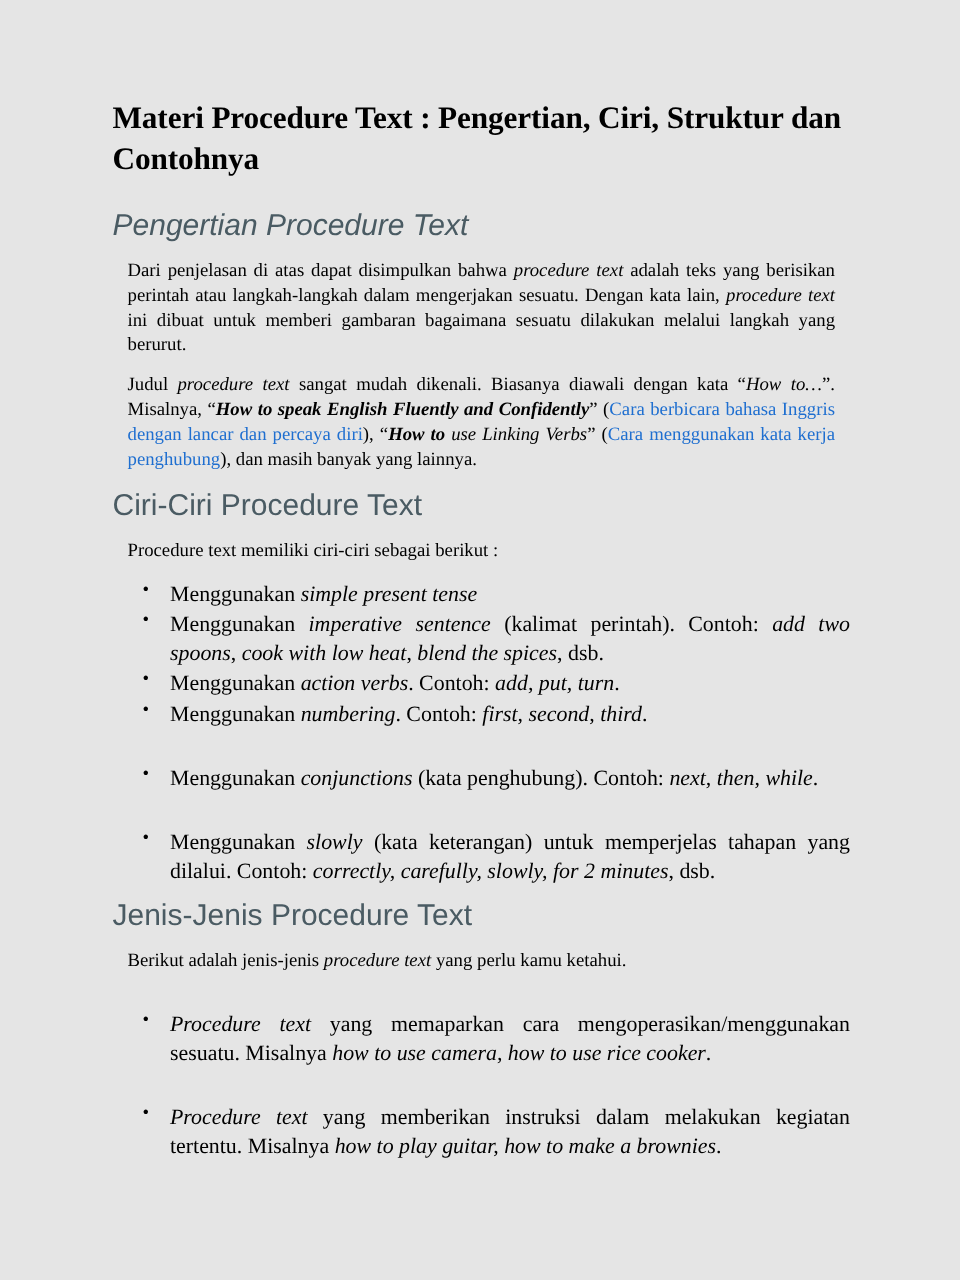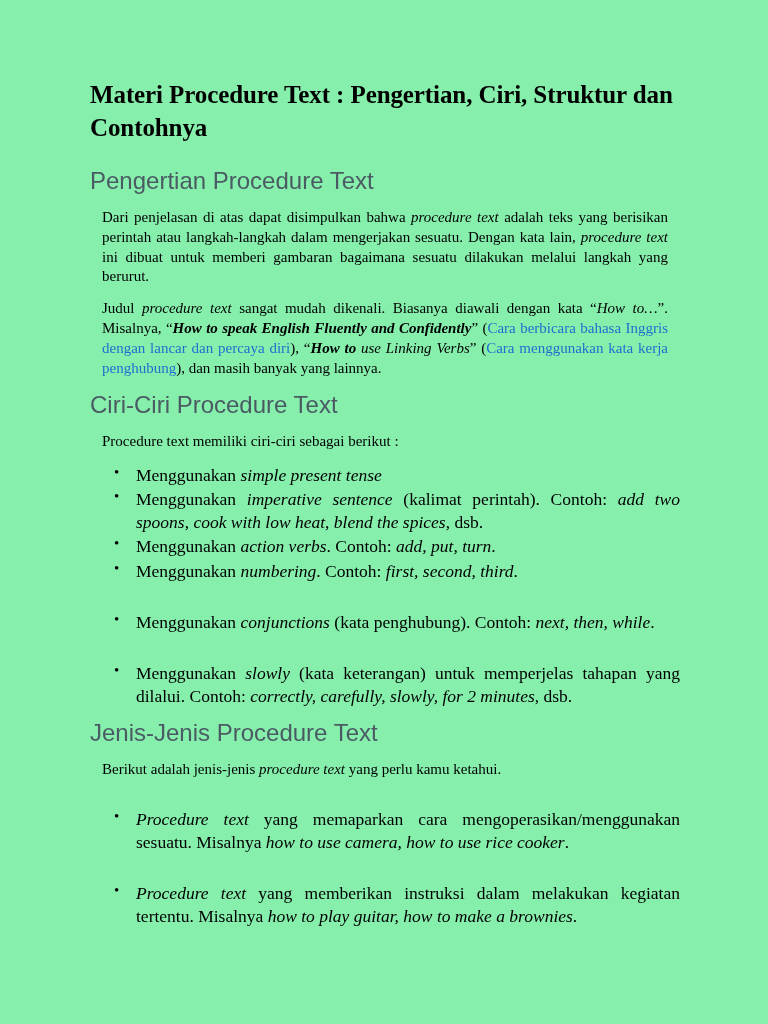--- a/index.html
+++ b/index.html
@@ -12,39 +12,39 @@
     height: 1024px;
     font-family: "Liberation Serif", serif;
     color: #000000;
     overflow: hidden;
   }
   .page {
     box-sizing: border-box;
     width: 768px;
     height: 1024px;
     padding: 78px 88px 0 90px;
-    background: #86efac;
+    background: #e5e5e5;
   }
   h1.doc-title {
     font-family: "Liberation Serif", serif;
     font-size: 25px;
     line-height: 1.32;
     font-weight: bold;
     margin: 0 0 22px 0;
     letter-spacing: -0.1px;
   }
   h2.section-title {
     font-family: "Liberation Sans", sans-serif;
     font-size: 24px;
     font-weight: normal;
     color: #4a5b63;
     margin: 10px 0 2px 0;
     line-height: 1.25;
   }
-  h2.section-title.first { margin-top: 17px; }
+  h2.section-title.first { margin-top: 17px; font-style: italic; }
   p.body {
     font-size: 15px;
     line-height: 1.32;
     margin: 12px;
     text-align: justify;
     text-justify: inter-word;
   }
   ul.bullets {
     margin: 2px 0 0 0;
     padding-left: 46px;

